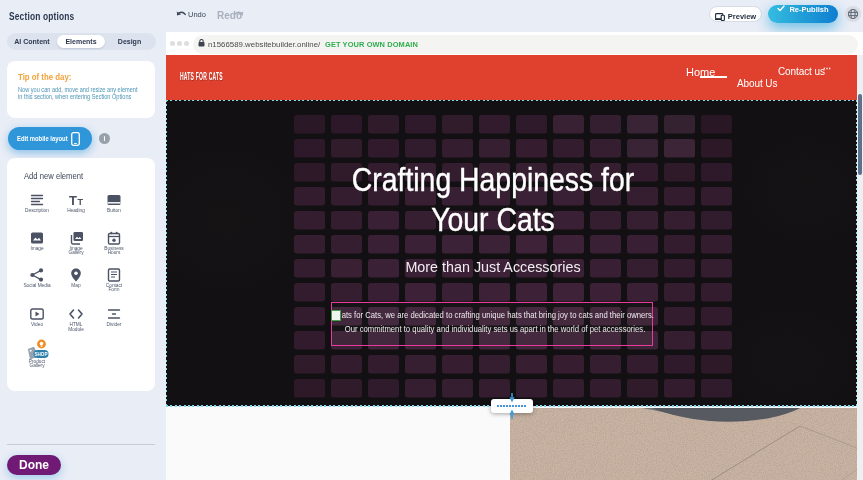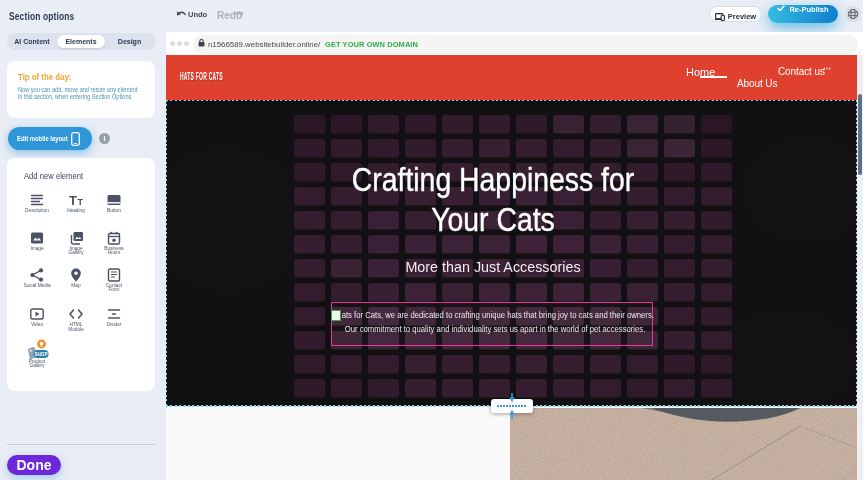--- a/index.html
+++ b/index.html
@@ -8,21 +8,21 @@
 .ct{position:absolute;white-space:nowrap}
 </style></head>
 <body>
 
 <div class="abs" style="left:9px;top:10px;font-size:10.5px;font-weight:bold;color:#2c3a4f;letter-spacing:.2px;transform:scaleX(0.8);transform-origin:left top">Section options</div>
 
 <svg class="abs" style="left:176px;top:9px" width="11" height="9" viewBox="0 0 11 9">
     <path d="M1.6 5.6 C3.2 2.8 6.8 2.4 9.2 5.4" fill="none" stroke="#3d4657" stroke-width="1.5" stroke-linecap="round"></path>
     <path d="M0.6 2.4 L1.6 6.2 L5.4 5.2 Z" fill="#3d4657"></path>
   </svg>
-<div class="abs" style="left:188px;top:9.5px;font-size:7.5px;font-weight:bold;color:#3d4657">Undo</div>
+<div class="abs" style="left:188px;top:9.5px;font-size:7.5px;font-weight:normal;color:#3d4657">Undo</div>
 <div class="abs" style="left:217px;top:9.5px;font-size:10px;font-weight:bold;color:#a9b1be">Redo</div>
 <svg class="abs" style="left:233px;top:9px" width="11" height="9" viewBox="0 0 11 9">
     <path d="M9.4 5.6 C7.8 2.8 4.2 2.4 1.8 5.4" fill="none" stroke="#a9b1be" stroke-width="1.5" stroke-linecap="round"></path>
     <path d="M10.4 2.4 L9.4 6.2 L5.6 5.2 Z" fill="#a9b1be"></path>
   </svg>
 
 <div class="abs" style="left:709px;top:6px;width:53px;height:16px;border-radius:8px;background:#fff;border:1px solid #d7dbe4;display:flex;align-items:flex-end;justify-content:center;gap:3px">
 <svg width="10" height="8" viewBox="0 0 10 8">
       <rect x="0.6" y="0.6" width="7.2" height="5.2" rx="0.8" fill="none" stroke="#1e2b3c" stroke-width="1.1"></rect>
       <rect x="0" y="5.8" width="8.4" height="1.1" rx="0.5" fill="#1e2b3c"></rect>
@@ -150,21 +150,21 @@
     </g>
 <circle cx="15.5" cy="5" r="4.4" fill="#f08a24"></circle>
     <path d="M15.5 2.8 C14.3 2.8 13.6 3.7 13.6 4.6 C13.6 5.5 14.4 5.9 14.5 6.6 H16.5 C16.6 5.9 17.4 5.5 17.4 4.6 C17.4 3.7 16.7 2.8 15.5 2.8 Z" fill="#fff"></path>
     <rect x="14.6" y="6.9" width="1.8" height="0.8" fill="#fff"></rect>
 <rect x="7.5" y="11" width="15" height="8" rx="4" fill="#2b7fa8"></rect>
     <text x="15" y="16.8" font-size="4.6" font-weight="bold" fill="#fff" text-anchor="middle" font-family="Liberation Sans">SHOP</text>
   </svg>
 <div class="abs" style="left:15px;top:358.5px;width:44px;text-align:center;font-size:5.6px;line-height:4.9px;color:#4a5568;transform:scaleX(0.85)">Product<br>Gallery</div>
 
 <div class="abs" style="left:7px;top:444px;width:148px;height:1px;background:#c7ccd8"></div>
-<div class="abs" style="left:7px;top:455px;width:54px;height:20px;border-radius:10px;background:#6d28d9;box-shadow:0 3px 8px rgba(48,150,218,.4);color:#fff;font-size:14px;font-weight:bold;display:flex;align-items:center;justify-content:center">Done</div>
+<div class="abs" style="left:7px;top:455px;width:54px;height:20px;border-radius:10px;background:#701a75;box-shadow:0 3px 8px rgba(48,150,218,.4);color:#fff;font-size:12px;font-weight:bold;display:flex;align-items:center;justify-content:center">Done</div>
 
 <div class="abs" style="left:166px;top:32px;width:697px;height:23px;background:#fff"></div>
 <div class="abs" style="left:170px;top:40.5px;width:5px;height:5px;border-radius:50%;background:#dedede"></div>
 <div class="abs" style="left:177px;top:40.5px;width:5px;height:5px;border-radius:50%;background:#dedede"></div>
 <div class="abs" style="left:184px;top:40.5px;width:5px;height:5px;border-radius:50%;background:#dedede"></div>
 <div class="abs" style="left:193px;top:34.5px;width:665px;height:19px;border-radius:9.5px;background:#f4f4f2"></div>
 <svg class="abs" style="left:197.5px;top:39px" width="7" height="8" viewBox="0 0 7 8">
     <rect x="0.5" y="3" width="6" height="4.6" rx="1" fill="#3d4450"></rect>
     <path d="M1.8 3 V2.2 A1.7 1.7 0 0 1 5.2 2.2 V3" fill="none" stroke="#3d4450" stroke-width="1.1"></path>
   </svg>

